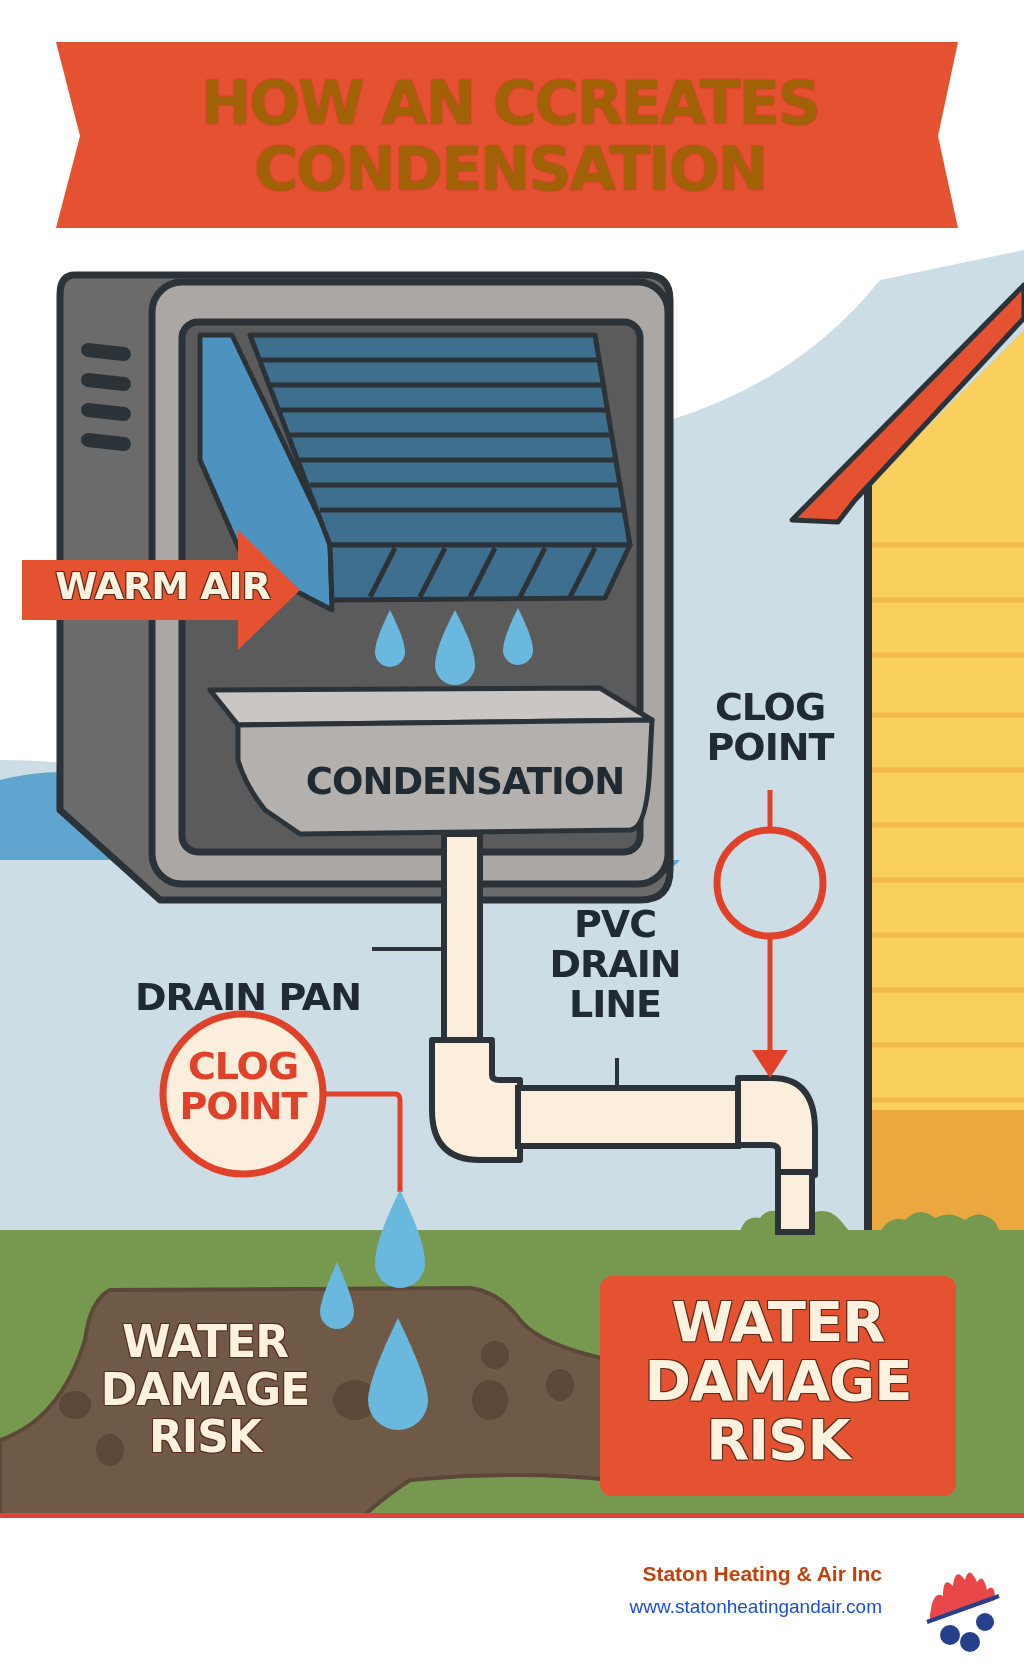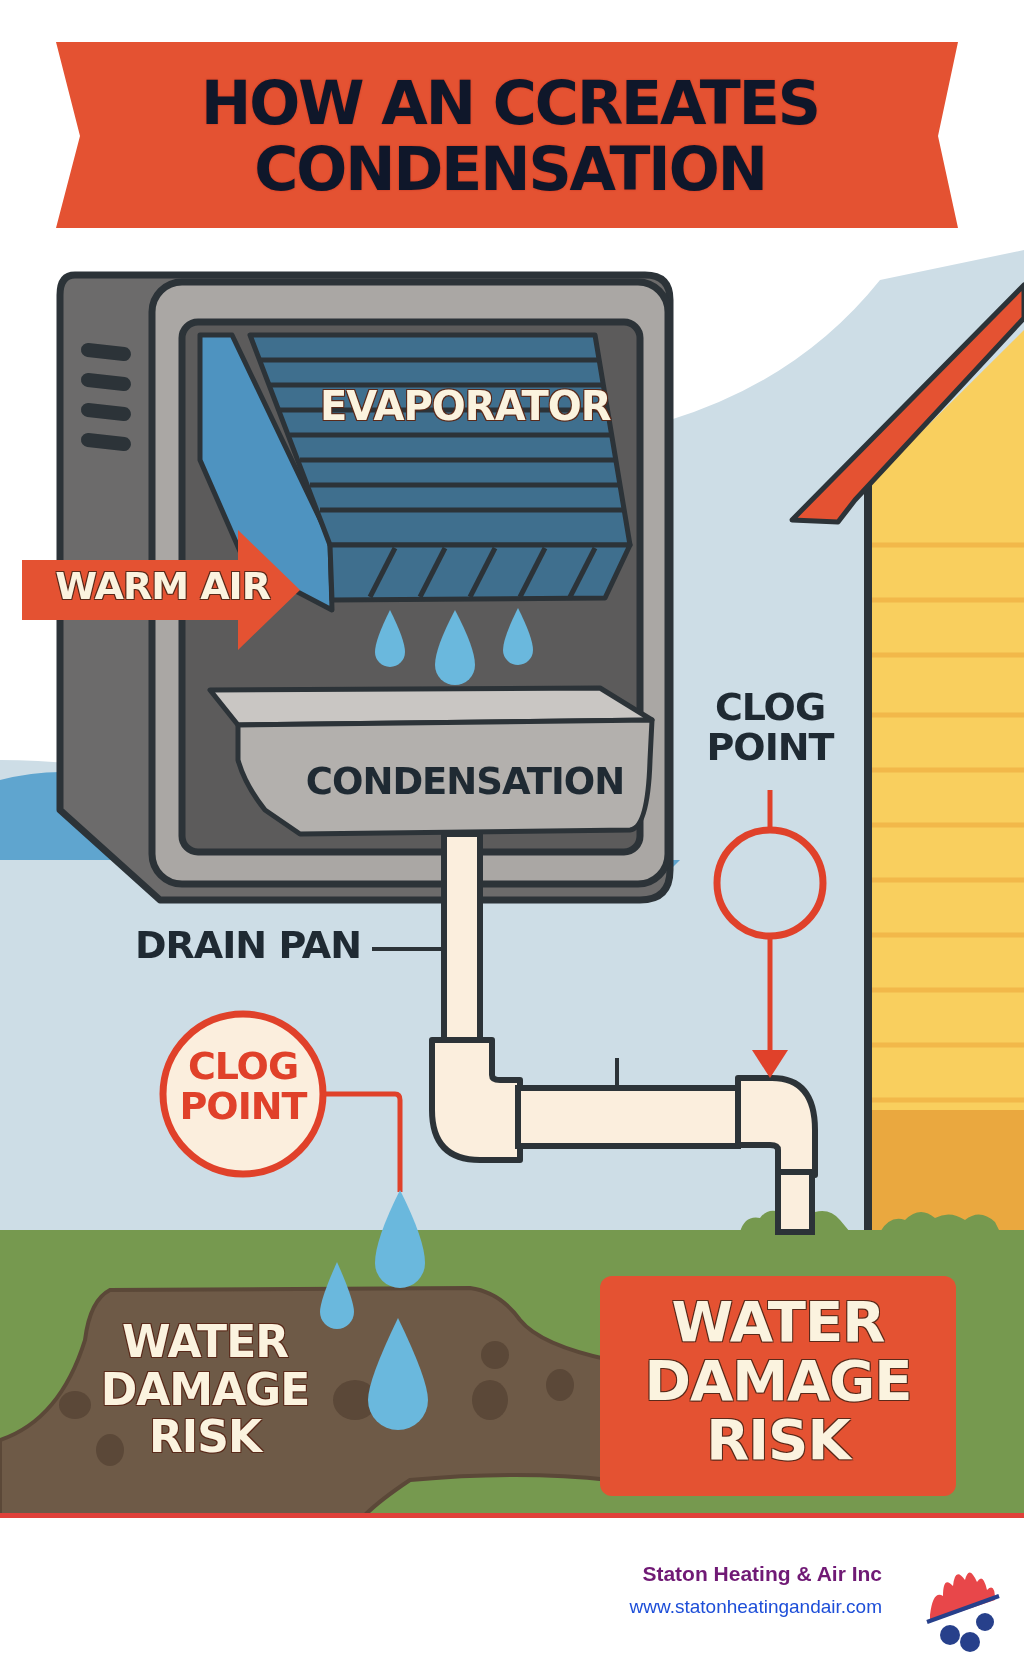--- a/index.html
+++ b/index.html
@@ -1,25 +1,25 @@
 <!DOCTYPE html>
 <html><head>
 <meta charset="utf-8">
 <style>
   html, body { margin: 0; padding: 0; }
   body { width: 1024px; height: 1666px; position: relative; overflow: hidden; background: #ffffff; font-family: "Liberation Sans", sans-serif; }
   .canvas { position: absolute; left: 0; top: 0; width: 1024px; height: 1666px; }
   svg { position: absolute; left: 0; top: 0; }
   .lbl { position: absolute; font-family: "DejaVu Sans", sans-serif; font-weight: bold; text-align: center; line-height: 1.05; letter-spacing: -1px; }
   .title { position: absolute; left: 60px; top: 42px; width: 900px; height: 188px; display: flex; align-items: center; justify-content: center; }
-  .title-text { font-family: "DejaVu Sans", sans-serif; font-weight: bold; font-size: 60px; line-height: 1.1; color: #0f172a; text-align: center; letter-spacing: -2px; text-shadow: 0 0 2px #c0301c; }
+  .title-text { font-family: "DejaVu Sans", sans-serif; font-weight: bold; font-size: 60px; line-height: 1.1; color: #a16207; text-align: center; letter-spacing: -2px; text-shadow: 0 0 2px #c0301c; }
   .cream { color: #fbf3df; text-shadow: 1px 1px 0 #5a2a1a, -1px -1px 0 #5a2a1a, 1px -1px 0 #5a2a1a, -1px 1px 0 #5a2a1a; }
   .dark { color: #1f2a33; }
   .red { color: #e0412a; }
-  .footer-name { position: absolute; right: 142px; top: 1562px; font-family: "Liberation Sans", sans-serif; font-weight: bold; font-size: 21px; color: #701a75; }
+  .footer-name { position: absolute; right: 142px; top: 1562px; font-family: "Liberation Sans", sans-serif; font-weight: bold; font-size: 21px; color: #c2410c; }
   .footer-url { position: absolute; right: 142px; top: 1596px; font-family: "Liberation Sans", sans-serif; font-size: 19px; color: #1d4ed8; }
 </style>
 </head>
 <body>
 
 <div class="canvas">
 
 <svg width="1024" height="1666" viewBox="0 0 1024 1666">
 
   <rect x="0" y="250" width="1024" height="980" fill="#ffffff"></rect>
@@ -160,29 +160,33 @@
 </svg>
 
 <div class="title">
   <div class="title-text">
     <div>HOW AN CCREATES</div>
     <div>CONDENSATION</div>
   </div>
 </div>
 
 <div class="lbl cream" style="left:320px; top:385px; width:290px; font-size:40px;">
-  <div>EVAPORATOR</div>
 </div>
 
 <div class="lbl cream" style="left:30px; top:567px; width:240px; font-size:38px; text-align:right;">WARM AIR</div>
 
 <div class="lbl dark" style="left:300px; top:763px; width:330px; font-size:37px;">CONDENSATION</div>
 
-<div class="lbl dark" style="left:135px; top:926px; width:235px; font-size:38px; text-align:left;">DRAIN PAN</div>
-
+<div class="lbl dark" style="left:135px; top:978px; width:235px; font-size:38px; text-align:left;">DRAIN PAN</div>
+
+<div class="lbl dark" style="left:545px; top:905px; width:140px; font-size:38px;">
+  <div>PVC</div>
+  <div>DRAIN</div>
+  <div>LINE</div>
+</div>
 
 <div class="lbl dark" style="left:690px; top:688px; width:160px; font-size:38px;">
   <div>CLOG</div>
   <div>POINT</div>
 </div>
 
 <div class="lbl red" style="left:168px; top:1047px; width:150px; font-size:38px;">
   <div>CLOG</div>
   <div>POINT</div>
 </div>

